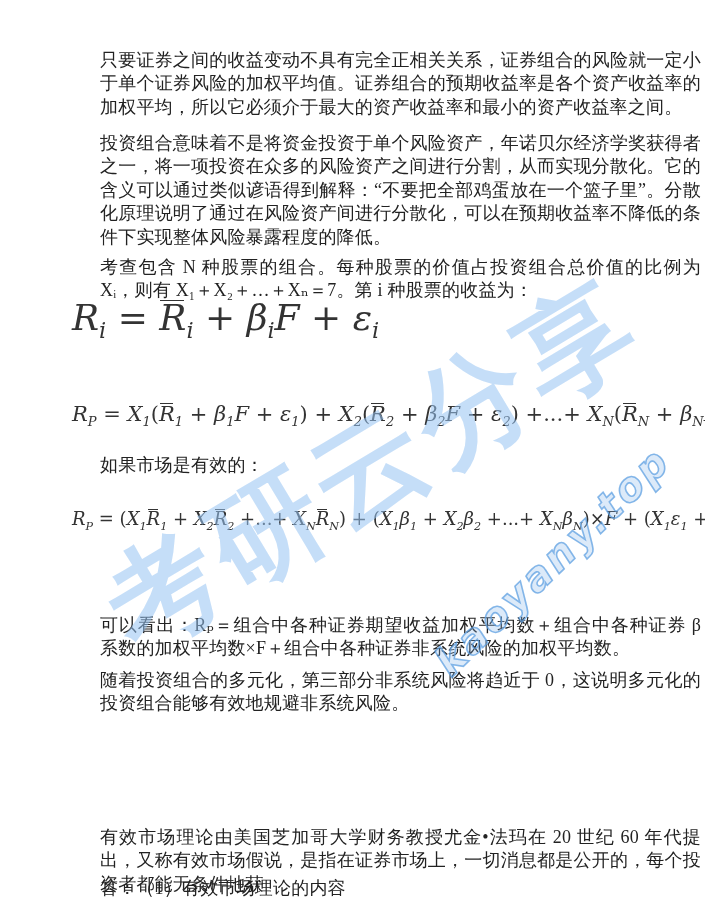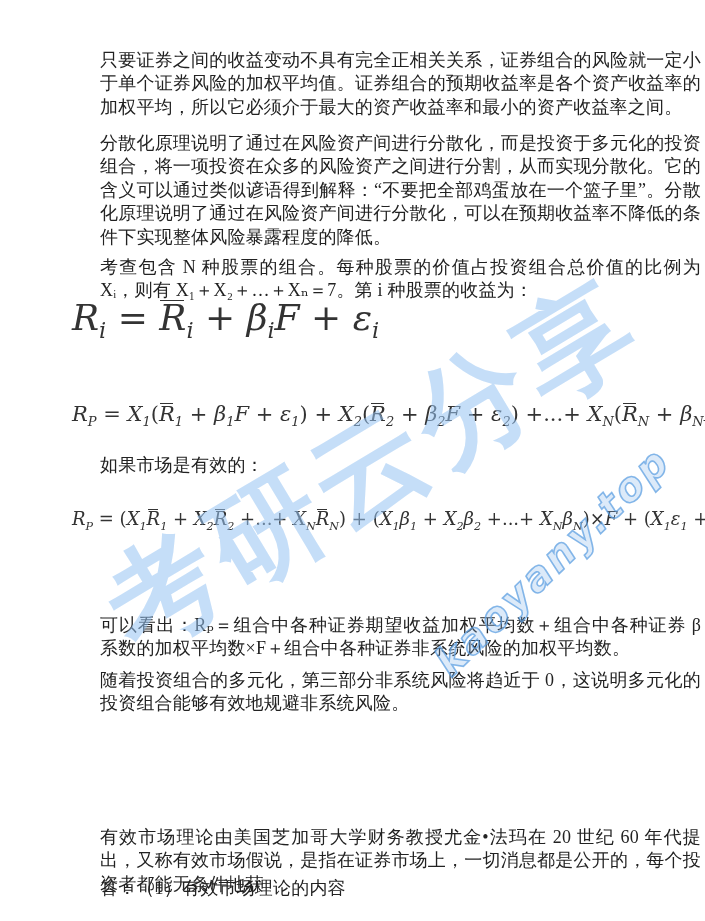--- a/index.html
+++ b/index.html
@@ -77,21 +77,21 @@
     user-select: none;
   }
 </style>
 </head>
 <body>
 
 <div class="page">
 
   <p class="para" style="top:31px">只要证券之间的收益变动不具有完全正相关关系，证券组合的风险就一定小于单个证券风险的加权平均值。证券组合的预期收益率是各个资产收益率的加权平均，所以它必须介于最大的资产收益率和最小的资产收益率之间。</p>
 
-  <p class="para" style="top:114px">分散化原理说明了通过在风险资产间进行分散化，而是投资于多元化的投资组合，将一项投资在众多的风险资产之间进行分割，从而实现分散化。它的含义可以通过类似谚语得到解释：“不要把全部鸡蛋放在一个篮子里”。分散化原理说明了通过在风险资产间进行分散化，可以在预期收益率不降低的条件下实现整体风险暴露程度的降低。</p>
+  <p class="para" style="top:114px">投资组合意味着不是将资金投资于单个风险资产，年诺贝尔经济学奖获得者之一，将一项投资在众多的风险资产之间进行分割，从而实现分散化。它的含义可以通过类似谚语得到解释：“不要把全部鸡蛋放在一个篮子里”。分散化原理说明了通过在风险资产间进行分散化，可以在预期收益率不降低的条件下实现整体风险暴露程度的降低。</p>
 
 
   <p class="para" style="top:238px">考查包含 N 种股票的组合。每种股票的价值占投资组合总价值的比例为 Xᵢ，则有 X₁＋X₂＋…＋Xₙ＝7。第 i 种股票的收益为：</p>
 
   <div class="formula formula-lg"><span class="f-i">R</span><sub class="f-s f-s">i</sub><span class="f-o"> = </span><span class="f-b">R</span><sub class="f-s f-s">i</sub><span class="f-o"> + </span><span class="f-i">β</span><sub class="f-s f-s">i</sub><span class="f-i">F</span><span class="f-o"> + </span><span class="f-i">ε</span><sub class="f-s f-s">i</sub></div>
 
   <div class="formula formula-md"><span class="f-i">R</span><sub class="f-s f-s">P</sub><span class="f-o"> = </span><span class="f-i">X</span><sub class="f-s f-s">1</sub><span class="f-o">(</span><span class="f-b">R</span><sub class="f-s f-s">1</sub><span class="f-o"> + </span><span class="f-i">β</span><sub class="f-s f-s">1</sub><span class="f-i">F</span><span class="f-o"> + </span><span class="f-i">ε</span><sub class="f-s f-s">1</sub><span class="f-o">) + </span><span class="f-i">X</span><sub class="f-s f-s">2</sub><span class="f-o">(</span><span class="f-b">R</span><sub class="f-s f-s">2</sub><span class="f-o"> + </span><span class="f-i">β</span><sub class="f-s f-s">2</sub><span class="f-i">F</span><span class="f-o"> + </span><span class="f-i">ε</span><sub class="f-s f-s">2</sub><span class="f-o">) +...+ </span><span class="f-i">X</span><sub class="f-s f-s">N</sub><span class="f-o">(</span><span class="f-b">R</span><sub class="f-s f-s">N</sub><span class="f-o"> + </span><span class="f-i">β</span><sub class="f-s f-s">N</sub><span class="f-i">F</span><span class="f-o"> + </span><span class="f-i">ε</span><sub class="f-s f-s">N</sub><span class="f-o">)</span></div>
 
   <p class="para" style="top:436px">如果市场是有效的：</p>
 

